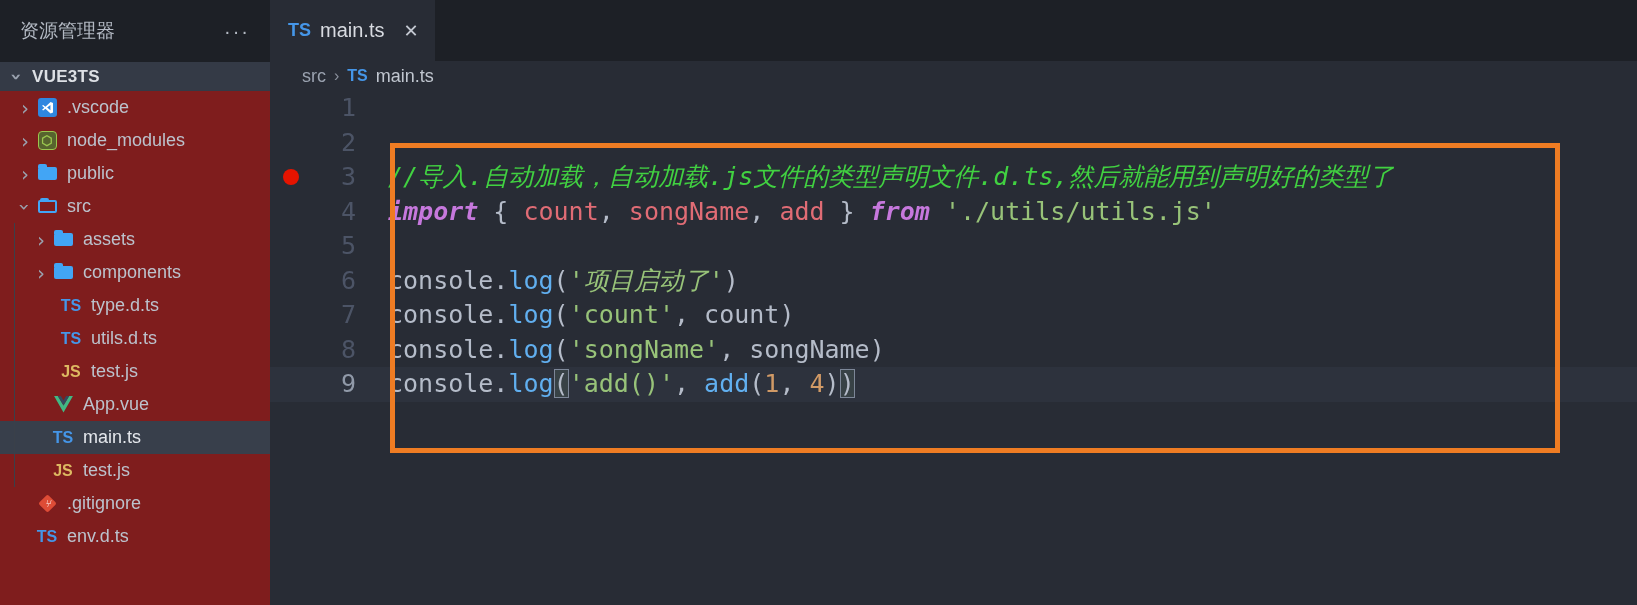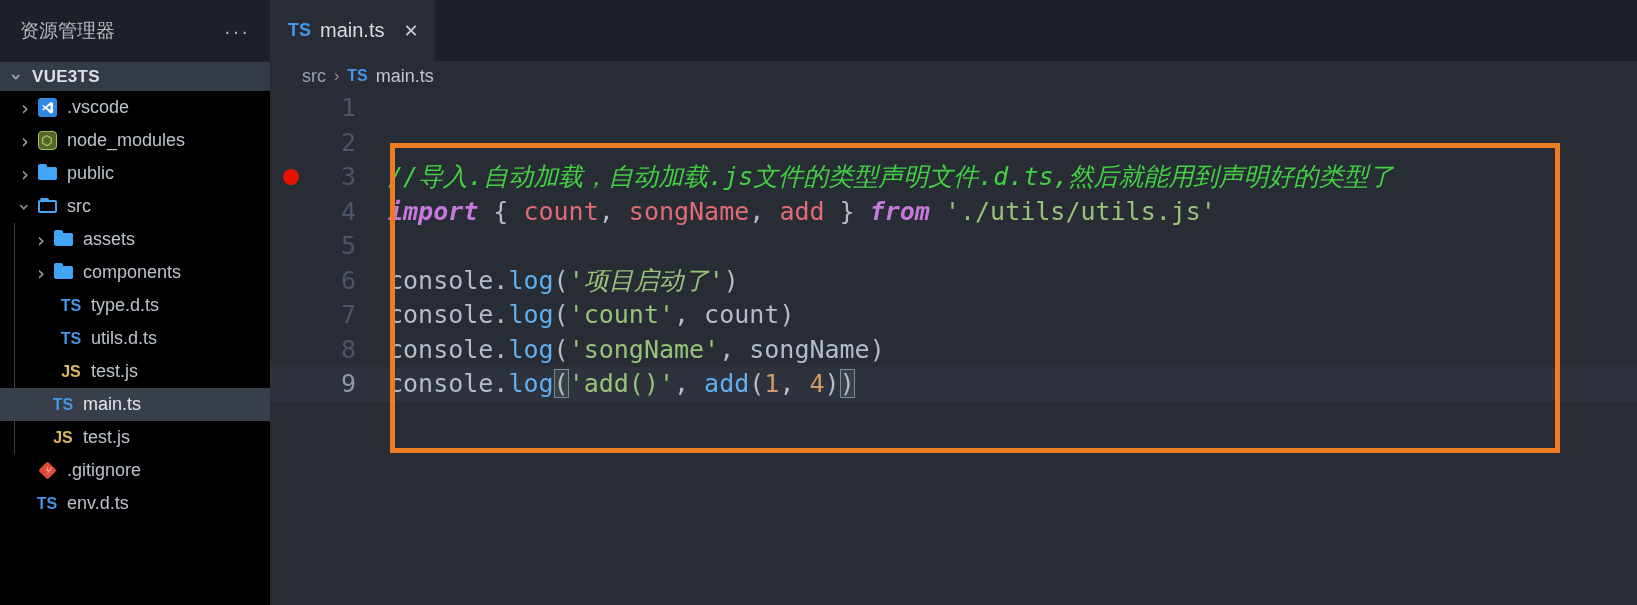--- a/index.html
+++ b/index.html
@@ -3,21 +3,21 @@
 <meta charset="utf-8">
 <style>
   * { margin:0; padding:0; box-sizing:border-box; }
   html,body { background:#14161a; }
   .app {
     position:relative; width:1637px; height:605px; overflow:hidden;
     font-family:"Liberation Sans", sans-serif;
     display:flex; background:#282c35;
   }
   
-  .sidebar { width:270px; flex:0 0 270px; background:#000000; display:flex; flex-direction:column; }
+  .sidebar { width:270px; flex:0 0 270px; background:#7f1d1d; display:flex; flex-direction:column; }
   .sb-header { height:62px; background:#1d2026; display:flex; align-items:center; justify-content:space-between; padding:0 20px; }
   .sb-title { color:#b3b9c3; font-size:19px; }
   .more { color:#b3b9c3; font-size:20px; letter-spacing:2px; cursor:pointer; line-height:10px; }
   .section-header { height:29px; background:#343a46; display:flex; align-items:center; padding:0 6px; color:#dde0e5; font-weight:bold; font-size:17px; letter-spacing:.3px; }
   .section-header .chev { margin-right:4px; }
   .tree { flex:1; overflow:hidden; position:relative; }
   .tree-row { position:relative; height:33px; display:flex; align-items:center; color:#bcc2cc; font-size:18px; cursor:pointer; }
   .tree-row.lvl1 { padding-left:14px; }
   .tree-row.lvl2 { padding-left:30px; }
   .tree-row.lvl3 { padding-left:38px; }
@@ -141,20 +141,30 @@
         <div class="tree-row lvl3">
           <span class="chev none">›</span>
           <span class="fi fi-ts">TS</span>
           <span class="tree-label">utils.d.ts</span>
         </div>
         <div class="tree-row lvl3">
           <span class="chev none">›</span>
           <span class="fi fi-js">JS</span>
           <span class="tree-label">test.js</span>
         </div>
+        <div class="tree-row lvl2">
+          <span class="chev none">›</span>
+          <span class="fi">
+            <svg width="19" height="17" viewBox="0 0 20 18">
+              <path fill="var(--vue_green)" d="M0 0h4l6 10L16 0h4L10 17.5z"></path>
+              <path fill="#35495e" d="M4 0h3.2L10 4.8 12.8 0H16l-6 10z"></path>
+            </svg>
+          </span>
+          <span class="tree-label">App.vue</span>
+        </div>
         <div class="tree-row lvl2 selected">
           <span class="chev none">›</span>
           <span class="fi fi-ts">TS</span>
           <span class="tree-label">main.ts</span>
         </div>
         <div class="tree-row lvl2">
           <span class="chev none">›</span>
           <span class="fi fi-js">JS</span>
           <span class="tree-label">test.js</span>
         </div>

